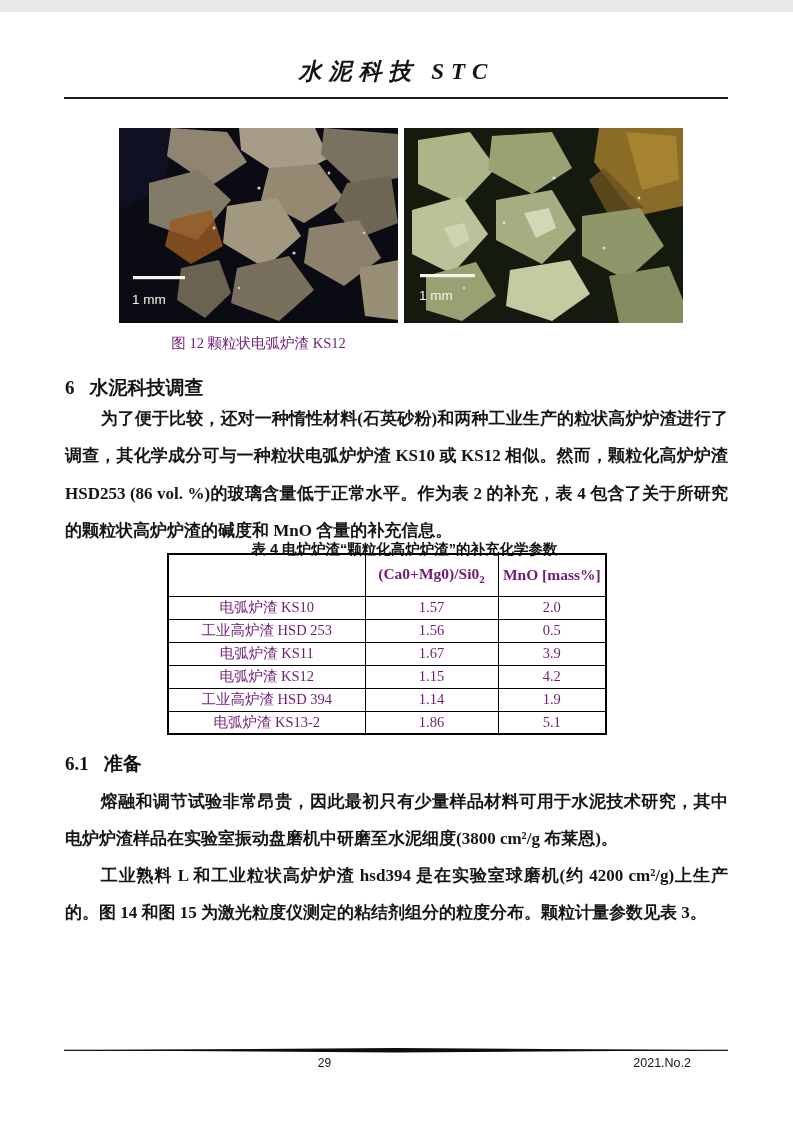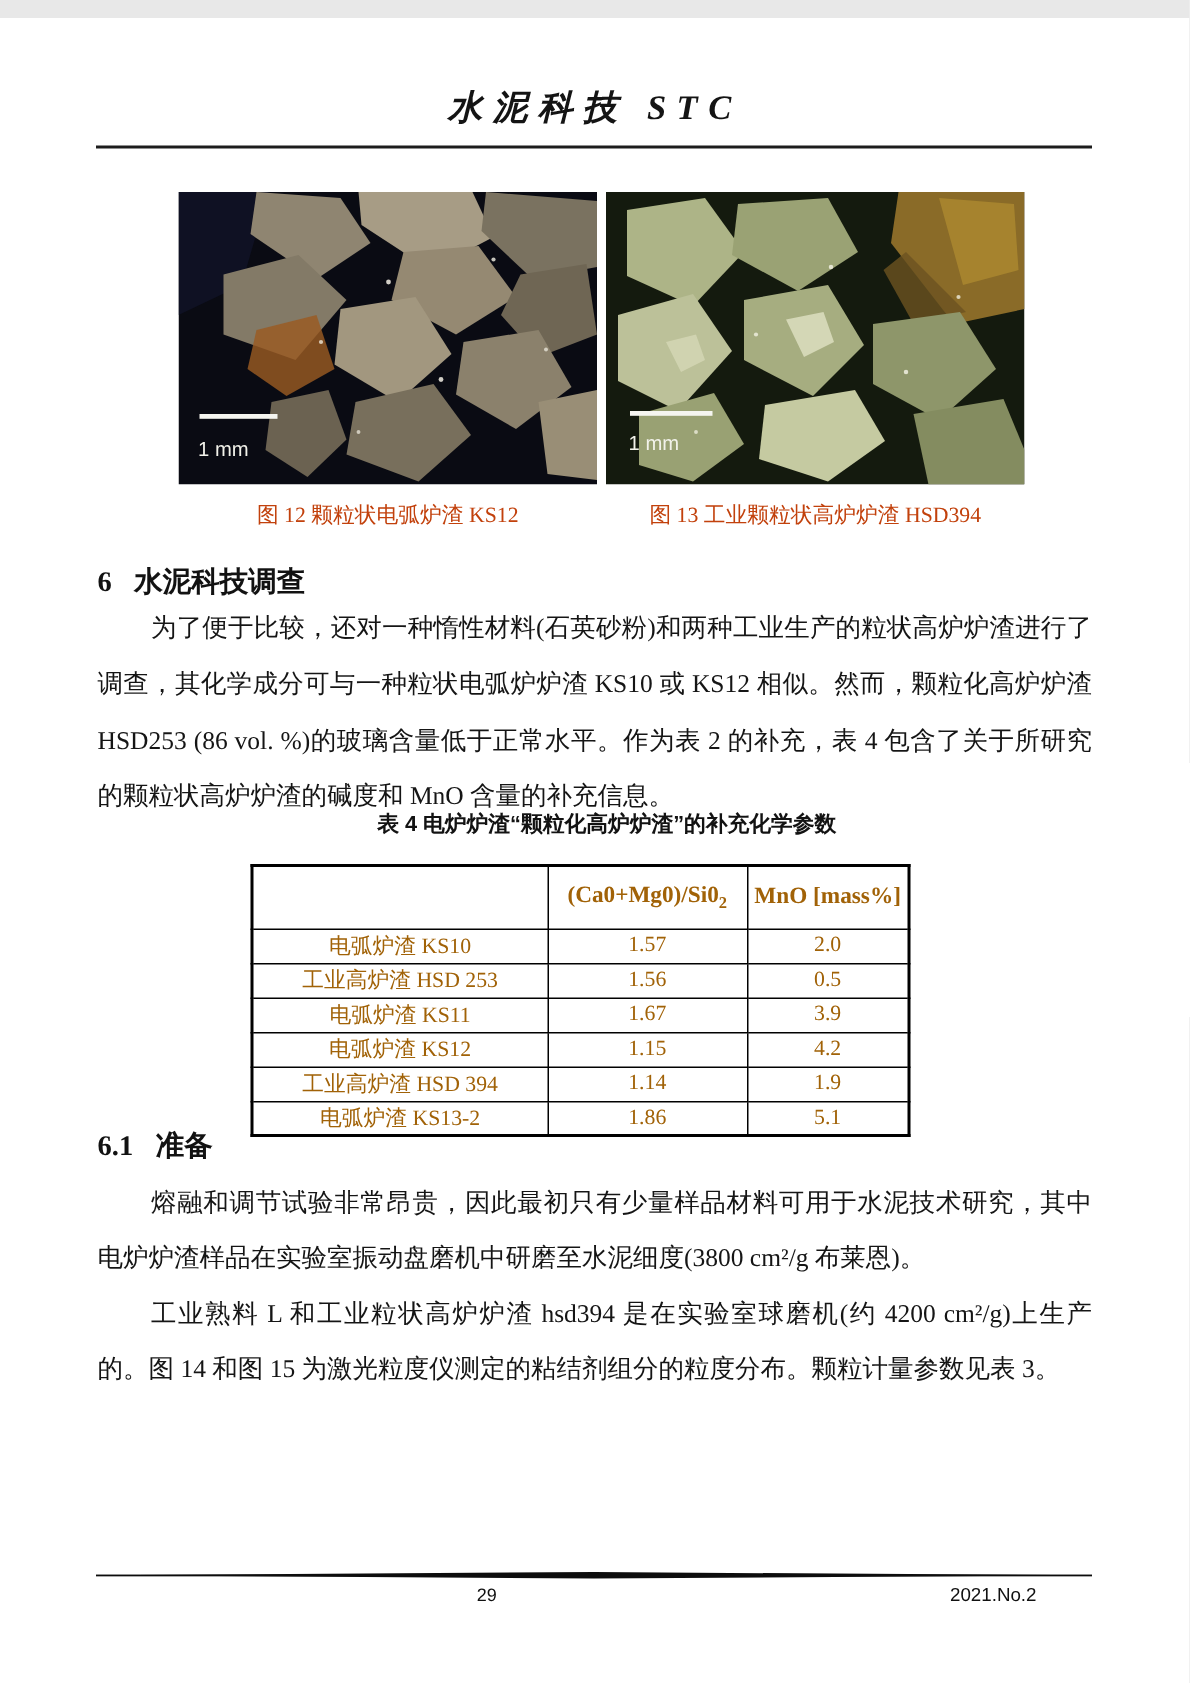--- a/index.html
+++ b/index.html
@@ -16,46 +16,46 @@
   }
   .header-rule {
     position:absolute; top:85px; left:64px; width:664px; height:2px; background:#1c1c1c;
   }
   .figures {
     position:absolute; top:116px; left:119px; width:564px; display:flex; gap:6px;
   }
   .figure { width:304px; display:flex; flex-direction:column; align-items:center; }
   .photo { width:279px; height:195px; display:block; }
   .fig-caption {
-    margin-top:11px; font-size:14.5px; color:#c2410c; text-align:center; white-space:nowrap;
+    margin-top:11px; font-size:14.5px; color:#701a75; text-align:center; white-space:nowrap;
   }
   .sec-heading {
     position:absolute; left:65px; font-size:19px; font-weight:bold;
     font-family:"Liberation Sans","DejaVu Sans",sans-serif; color:#121212;
   }
   .sec-heading .sec-num {
     font-family:"Liberation Serif","DejaVu Serif",serif; margin-right:15px;
   }
   #sec6-heading { top:363px; }
   #sec61-heading { top:739px; }
   .body-para {
     position:absolute; left:65px; width:663px; font-size:17px; line-height:37.4px;
-    text-align:justify; text-indent:2.1em; color:#151515;
+    text-align:justify; text-indent:2.1em; color:#151515;font-weight:bold;
   }
   #para-6 { top:388px; }
   #para-61a { top:771px; }
   #para-61b { top:845px; }
   .table-caption {
     position:absolute; top:528px; left:0; width:793px; text-align:center;
     font-size:14.5px; font-weight:bold;
     font-family:"Liberation Sans","DejaVu Sans",sans-serif; color:#121212;padding-left:16px;
   }
   .data-table {
-    position:absolute; top:564px; left:167px; border-collapse:collapse;
-    font-size:14.5px; color:#a16207;
+    position:absolute; top:541px; left:167px; border-collapse:collapse;
+    font-size:14.5px; color:#701a75;
   }
   .data-table th, .data-table td {
     border:1.4px solid #000; text-align:center; vertical-align:middle; padding:0 4px;
   }
   .data-table { border:2px solid #000; }
   .data-table th { height:42px; font-size:15.5px; font-weight:bold; }
   .data-table td { height:23px; }
   .col-name  { width:197px; }
   .col-ratio { width:133px; }
   .col-mno   { width:108px; }
@@ -130,21 +130,20 @@
           <polygon points="40,100 60,95 66,112 50,120" fill="#d3d6b4" opacity="0.85"></polygon>
           <circle cx="150" cy="50" r="1.5" fill="#f6f5e8" opacity="0.8"></circle>
           <circle cx="100" cy="95" r="1.4" fill="#f6f5e8" opacity="0.75"></circle>
           <circle cx="200" cy="120" r="1.5" fill="#f6f5e8" opacity="0.8"></circle>
           <circle cx="60" cy="160" r="1.3" fill="#f6f5e8" opacity="0.7"></circle>
           <circle cx="235" cy="70" r="1.4" fill="#f6f5e8" opacity="0.75"></circle>
         </g>
         <rect x="16" y="146" width="55" height="3.2" fill="#f5f5f0"></rect>
         <text class="scale-text" x="15" y="172" font-size="13.5" fill="#f2f2ea">1 mm</text>
       </svg>
-      <div class="fig-caption">图 13 工业颗粒状高炉炉渣 HSD394</div>
     </div>
 
   </div>
 
   <div class="sec-heading" id="sec6-heading">
     <span class="sec-num">6</span><span>水泥科技调查</span>
   </div>
 
   <p class="body-para" id="para-6">为了便于比较，还对一种惰性材料(石英砂粉)和两种工业生产的粒状高炉炉渣进行了调查，其化学成分可与一种粒状电弧炉炉渣 KS10 或 KS12 相似。然而，颗粒化高炉炉渣 HSD253 (86 vol. %)的玻璃含量低于正常水平。作为表 2 的补充，表 4 包含了关于所研究的颗粒状高炉炉渣的碱度和 MnO 含量的补充信息。</p>
 

